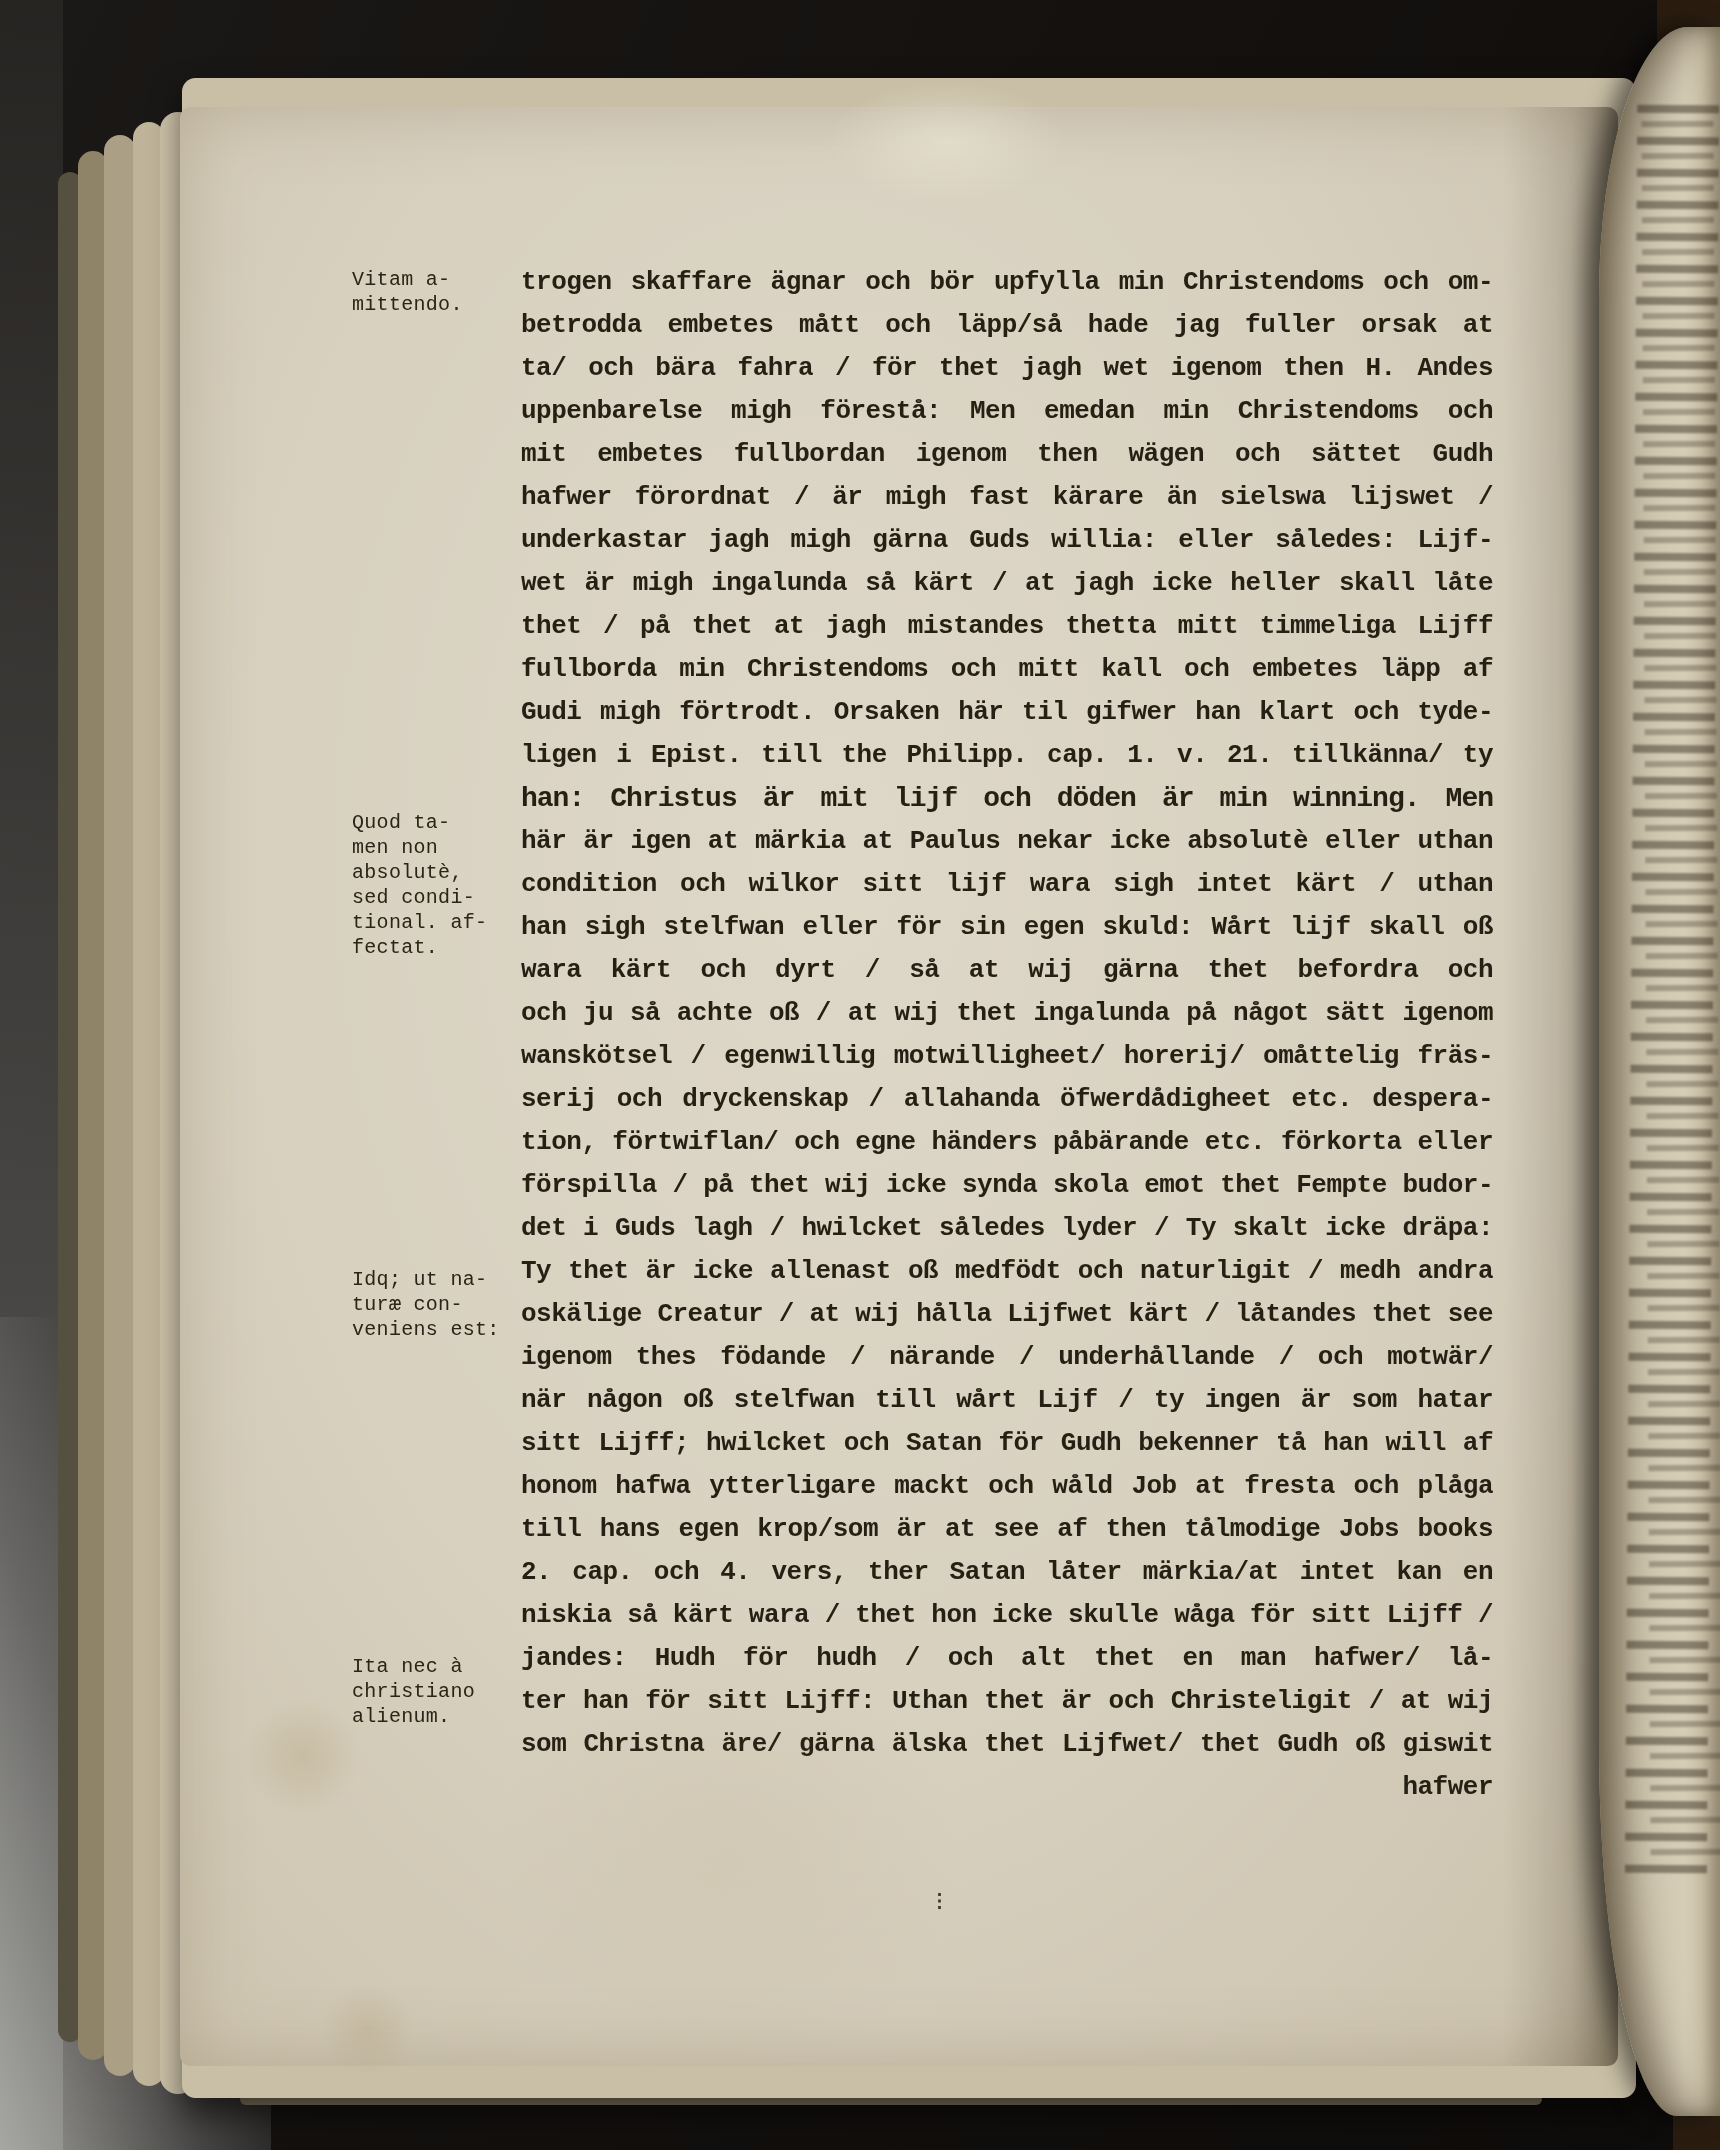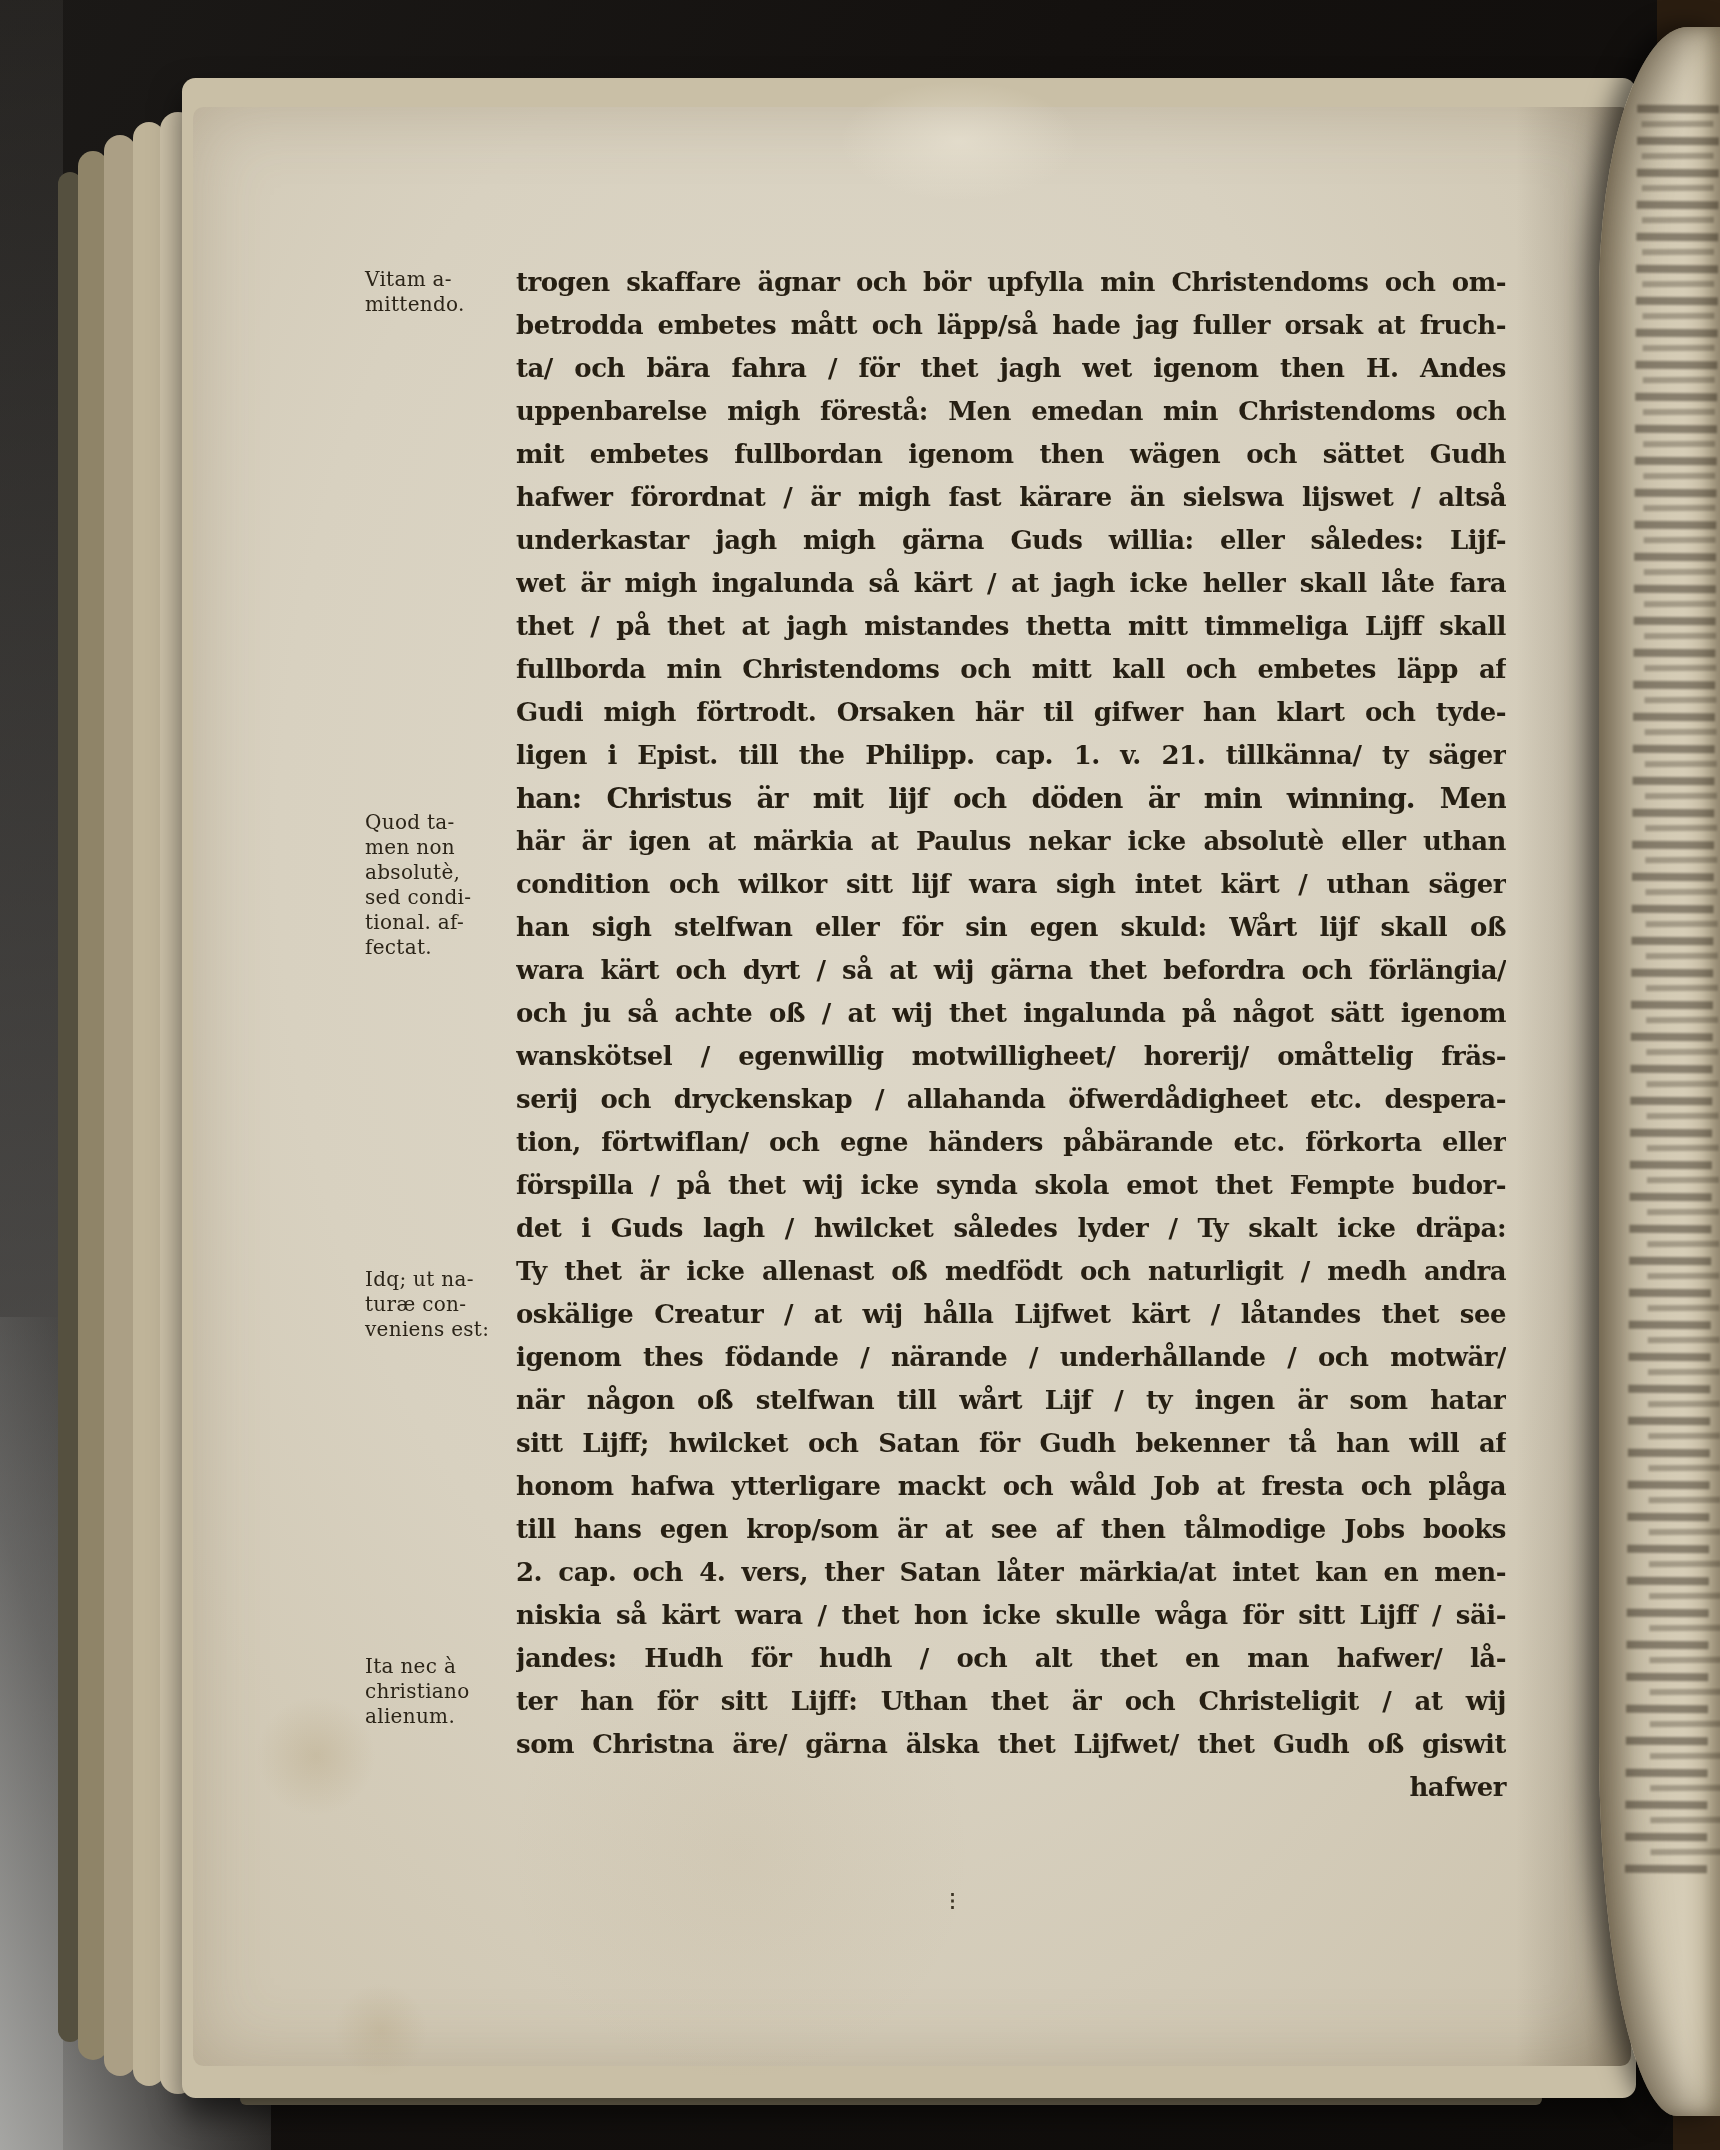--- a/index.html
+++ b/index.html
@@ -31,24 +31,25 @@
   .bedge.b1{left:203px;top:2064px;width:1391px;height:16.7px;background:#c3b99f;}
   .bedge.b2{left:219px;top:2080px;width:1355px;height:14.6px;background:#ac9f83;}
   .bedge.b3{left:240px;top:2093px;width:1302px;height:11.5px;background:#847a61;}
   
   .under-page{
     position:absolute;left:182px;top:78px;width:1454px;height:2020px;
     background:#c9bfa6;border-radius:13.5px;z-index:2;
     box-shadow:0 15.6px 31px rgba(0,0,0,0.55);
   }
   .main-page{
-    position:absolute;left:193px;top:107px;width:1438px;height:1959px;z-index:3;
+    position:absolute;left:180px;top:107px;width:1438px;height:1959px;z-index:3;
     background:radial-gradient(ellipse at 45% 38%, #ded8c9 0%, #d8d1c0 50%, #cdc4af 92%, #c4baa2 100%);
     border-radius:10.4px;
     box-shadow:inset 0 0 73px rgba(115,95,60,0.28);
+    font-family:Liberation Mono, monospace;
   }
   .gutter-shadow{
     position:absolute;right:0;top:0;width:115px;height:100%;z-index:4;
     background:linear-gradient(to right, rgba(60,48,30,0) 0%, rgba(60,48,30,0.18) 60%, rgba(45,35,20,0.42) 100%);
     border-radius:0 10.4px 10.4px 0;
   }
   .stain{position:absolute;border-radius:50%;z-index:3;pointer-events:none;}
   .stain.s1{left:646px;top:-26px;width:240px;height:120px;background:radial-gradient(ellipse, rgba(236,230,214,0.6), transparent 70%);}
   .stain.s2{left:63px;top:1589px;width:120px;height:120px;background:radial-gradient(ellipse, rgba(155,130,80,0.20), transparent 70%);}
   .stain.s3{left:141px;top:1876px;width:94px;height:94px;background:radial-gradient(ellipse, rgba(155,130,80,0.17), transparent 70%);}
@@ -60,21 +61,21 @@
     white-space:pre-line;letter-spacing:0.3px;
   }
   .mn1{top:160px;} .mn2{top:703px;} .mn3{top:1136px;margin-top:24px;} .mn4{top:1547px;}
   .body-lines{
     position:absolute;left:323px;top:154px;width:990px;
     font-size:26px;line-height:43px;font-weight:bold;color:#261f13;
     letter-spacing:-0.5px;
   }
   .body-lines .line{
     height:43px;overflow:hidden;
-    text-align:justify;text-align-last:justify;
+    text-align:justify;text-align-last:justify;margin-left:18px;
   }
   .body-lines .line:nth-child(13){font-size:28px;letter-spacing:-1px;}
   .body-lines .catchword{height:43px;text-align:right;}
   .printers-mark{
     position:absolute;left:750px;top:1782px;z-index:3;
     font-size:19px;color:#3c3425;font-weight:bold;
   }
   
   .binding-corner{position:absolute;z-index:4;background:#2a1d10;}
   .binding-corner.top{right:0;top:0;width:63px;height:99px;border-radius:0 0 0 21px;}

